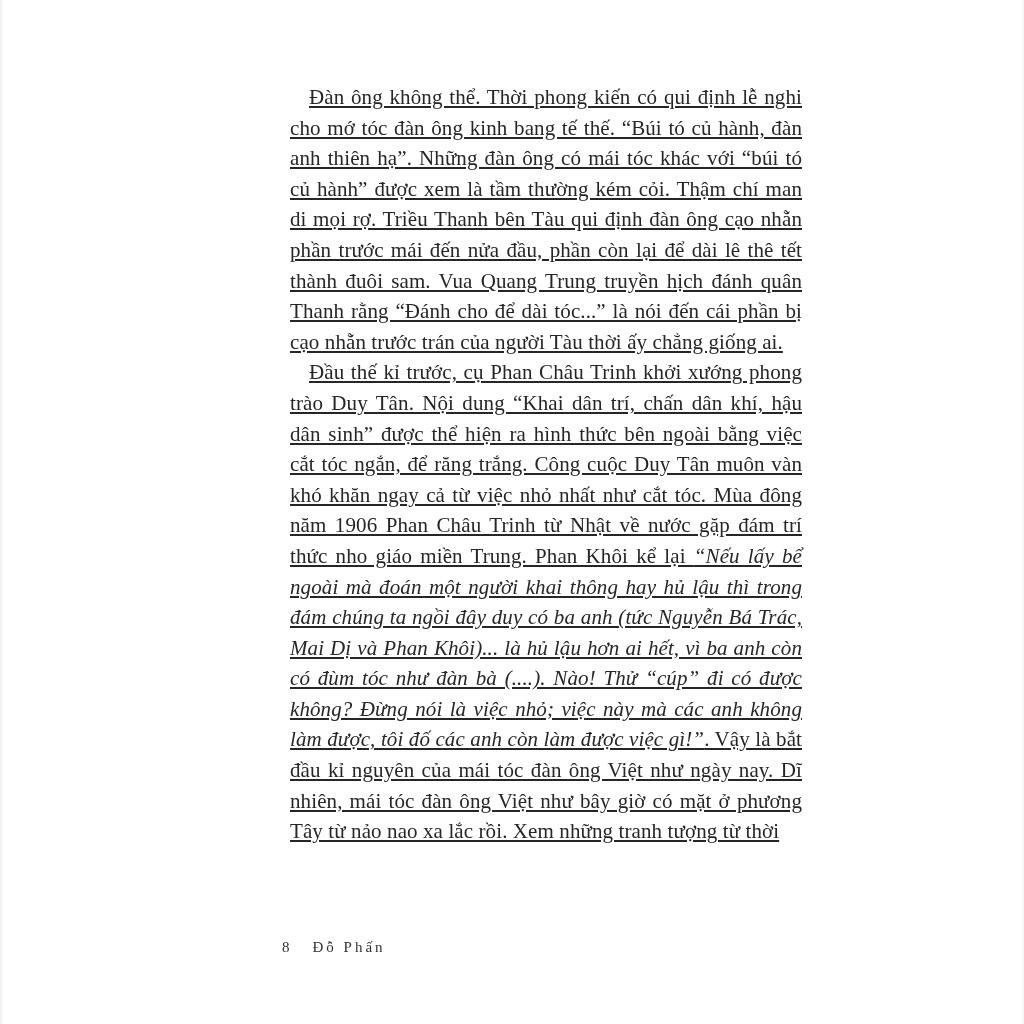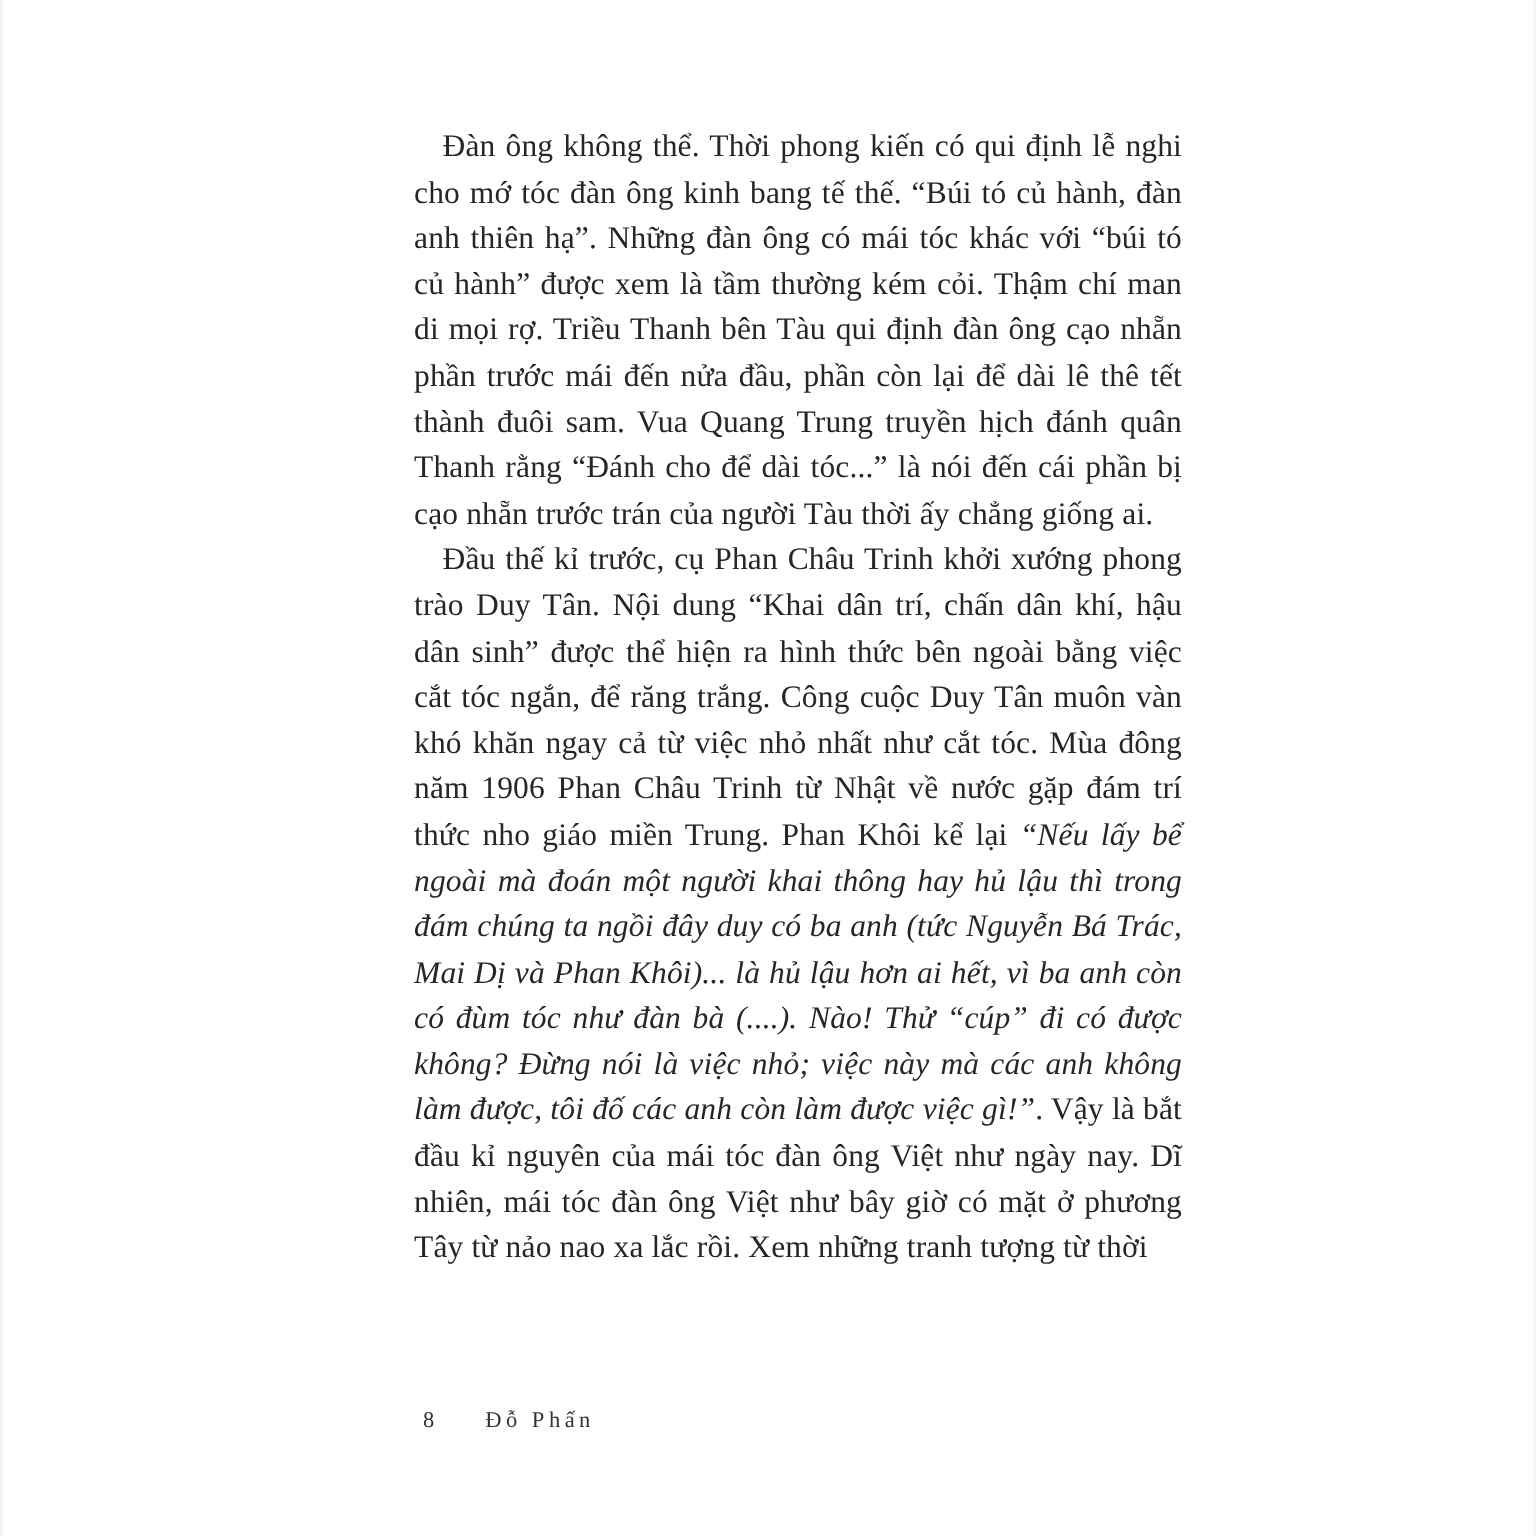--- a/index.html
+++ b/index.html
@@ -24,23 +24,24 @@
     background: linear-gradient(to right, #ededed, #ffffff);
   }
   .edge-right {
     position: absolute;
     right: 0; top: 0;
     width: 3px; height: 1024px;
     background: linear-gradient(to left, #f2f2f2, #ffffff);
   }
   .text-block {
     position: absolute;
-    left: 276px;
+    left: 290px;
     top: 82px;
     width: 512px;
+    text-decoration: underline;
   }
   .text-block p {
     margin: 0;
     padding: 0;
     font-size: 21px;
     line-height: 30.6px;
     text-align: justify;
     text-indent: 19px;
     letter-spacing: 0.1px;
   }
@@ -53,21 +54,21 @@
     top: 939px;
     font-size: 15px;
     color: #333333;
     display: flex;
     align-items: baseline;
   }
   .footer .page-num {
     letter-spacing: 1px;
   }
   .footer .author {
-    margin-left: 33px;
+    margin-left: 22px;
     letter-spacing: 3px;
     text-align: center;
   }
 </style>
 </head>
 <body>
 
 <div class="page">
   <div class="edge-left"></div>
   <div class="edge-right"></div>

